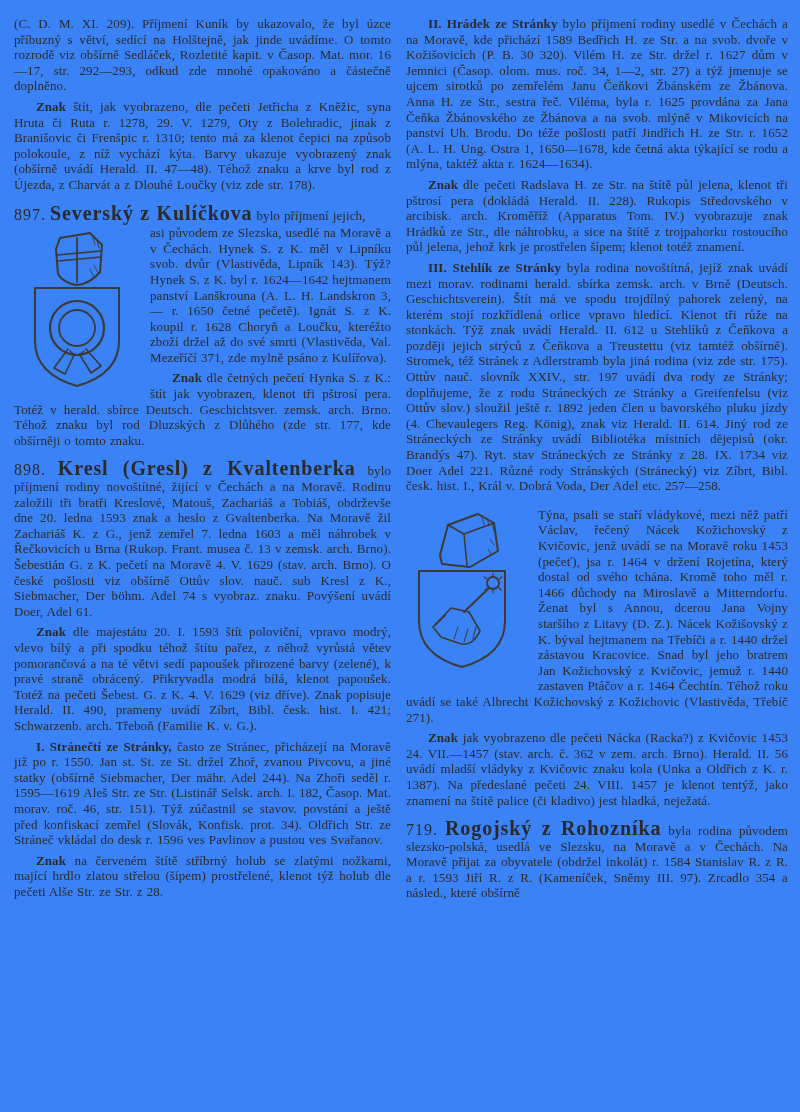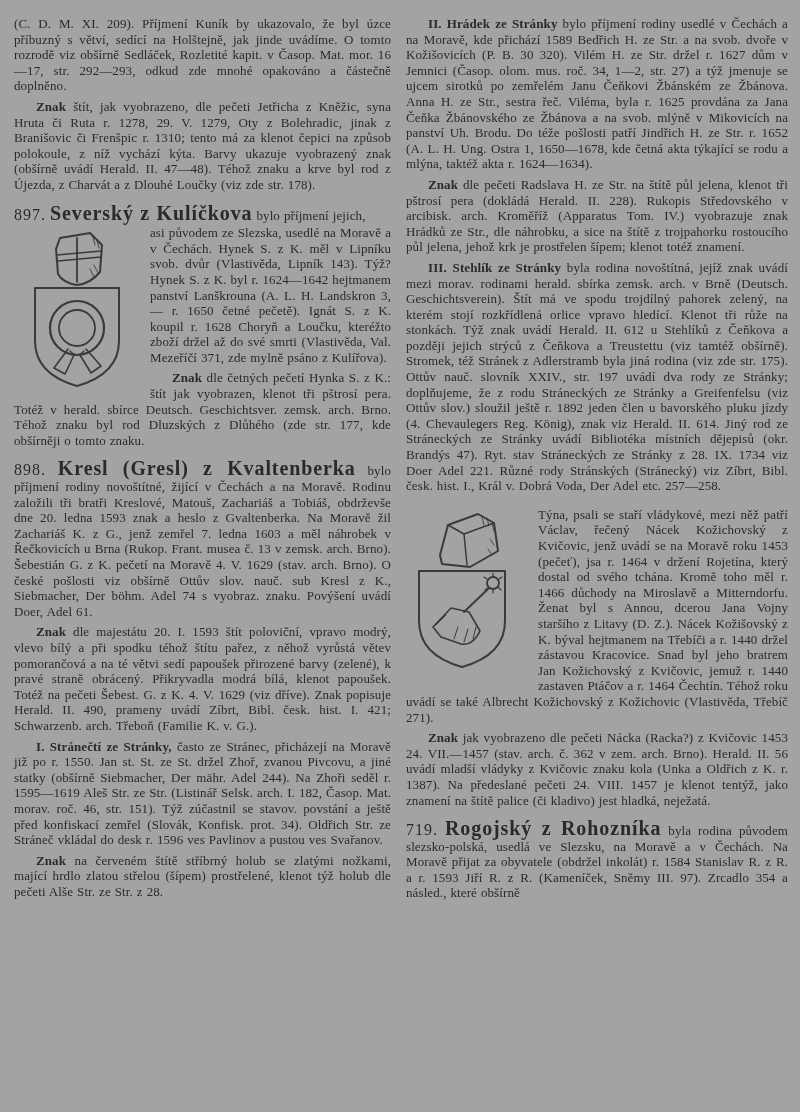--- a/index.html
+++ b/index.html
@@ -6,21 +6,21 @@
   body {
     width: 800px; height: 1112px;
     background: #fbfaf7;
     font-family: "Liberation Serif", "DejaVu Serif", serif;
   }
   .page {
     position: relative;
     width: 800px; height: 1112px;
     overflow: hidden;
     color: #2b2a28;
-    background: #a3a3a3;
+    background: #3b82f6;
   }
   .cols {
     display: flex;
     gap: 15px;
     padding: 16px 12px 0 14px;
   }
   .col { width: 377px; }
   .col.right-col { width: 382px; }
   .para {
     font-size: 13px;

